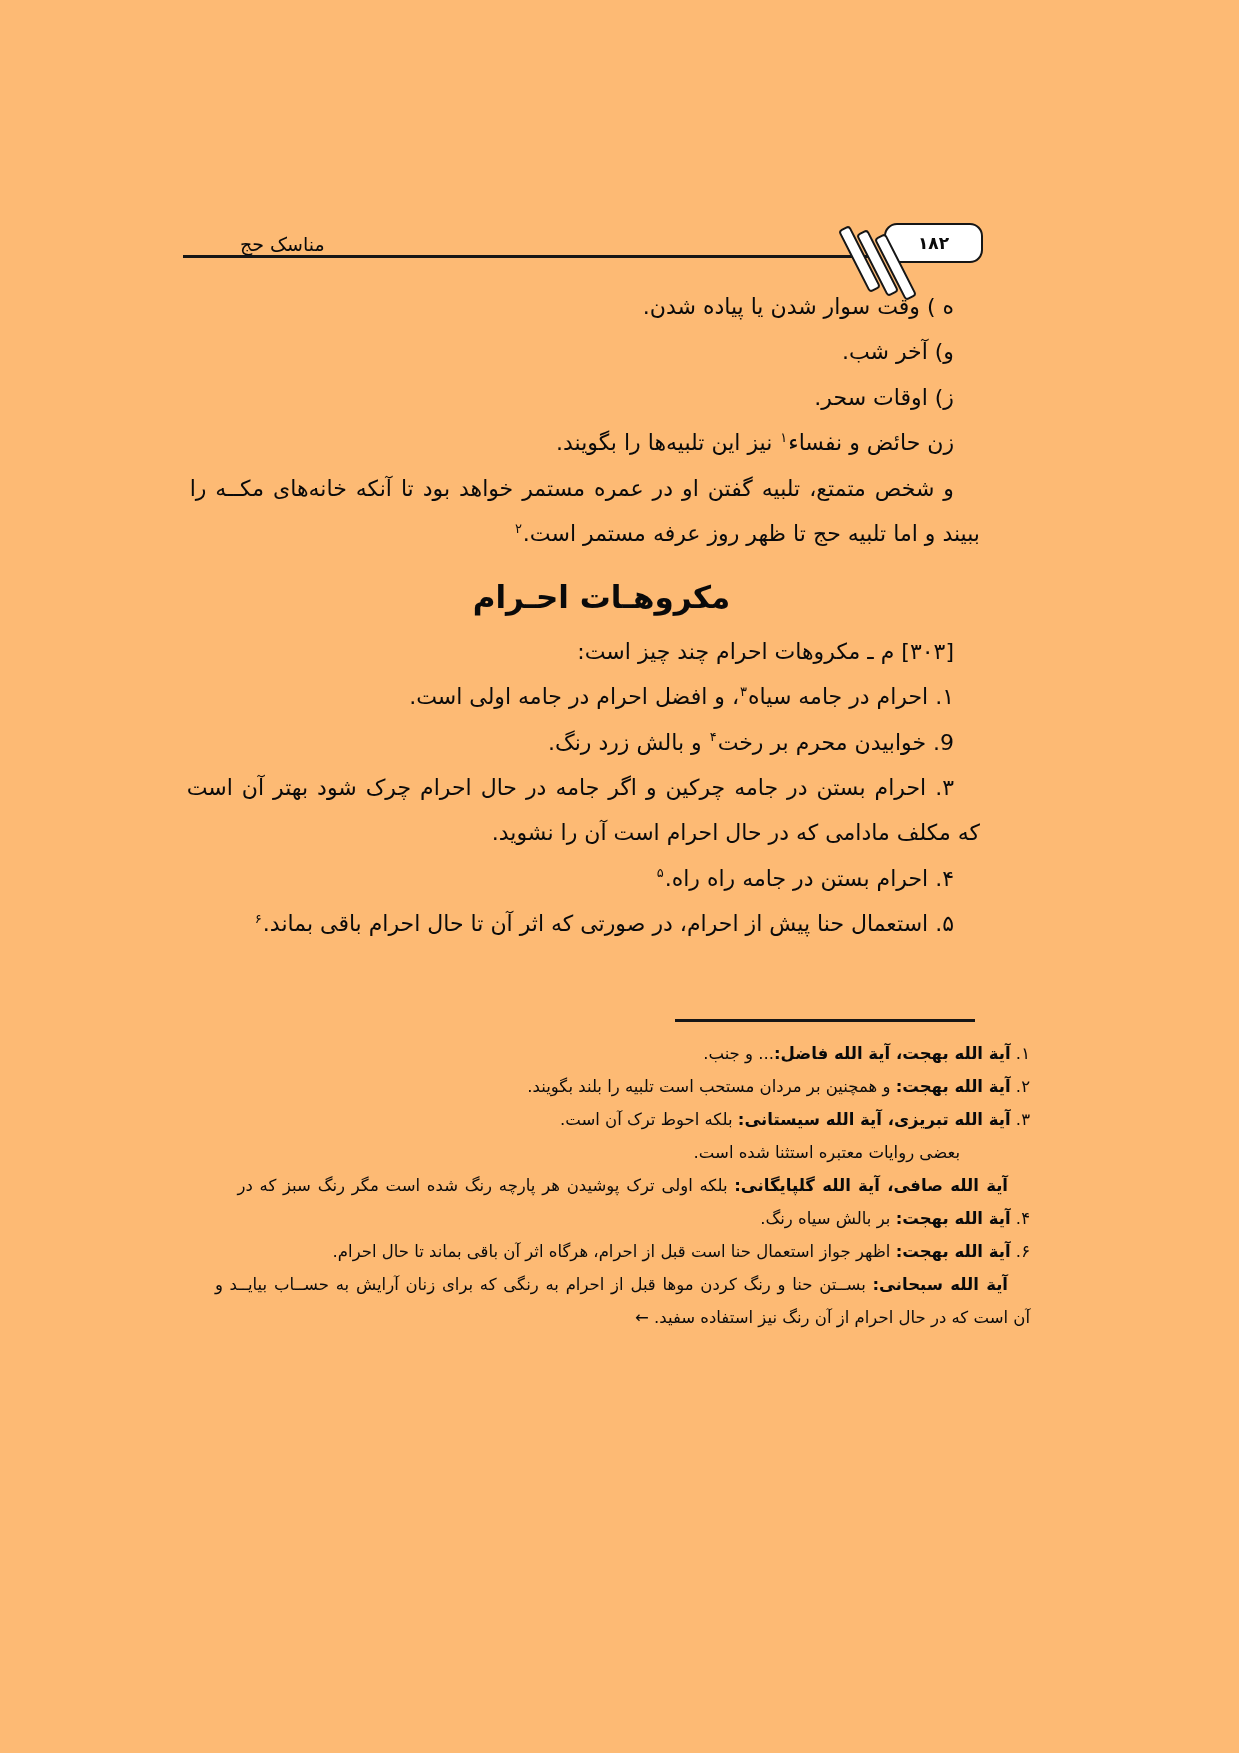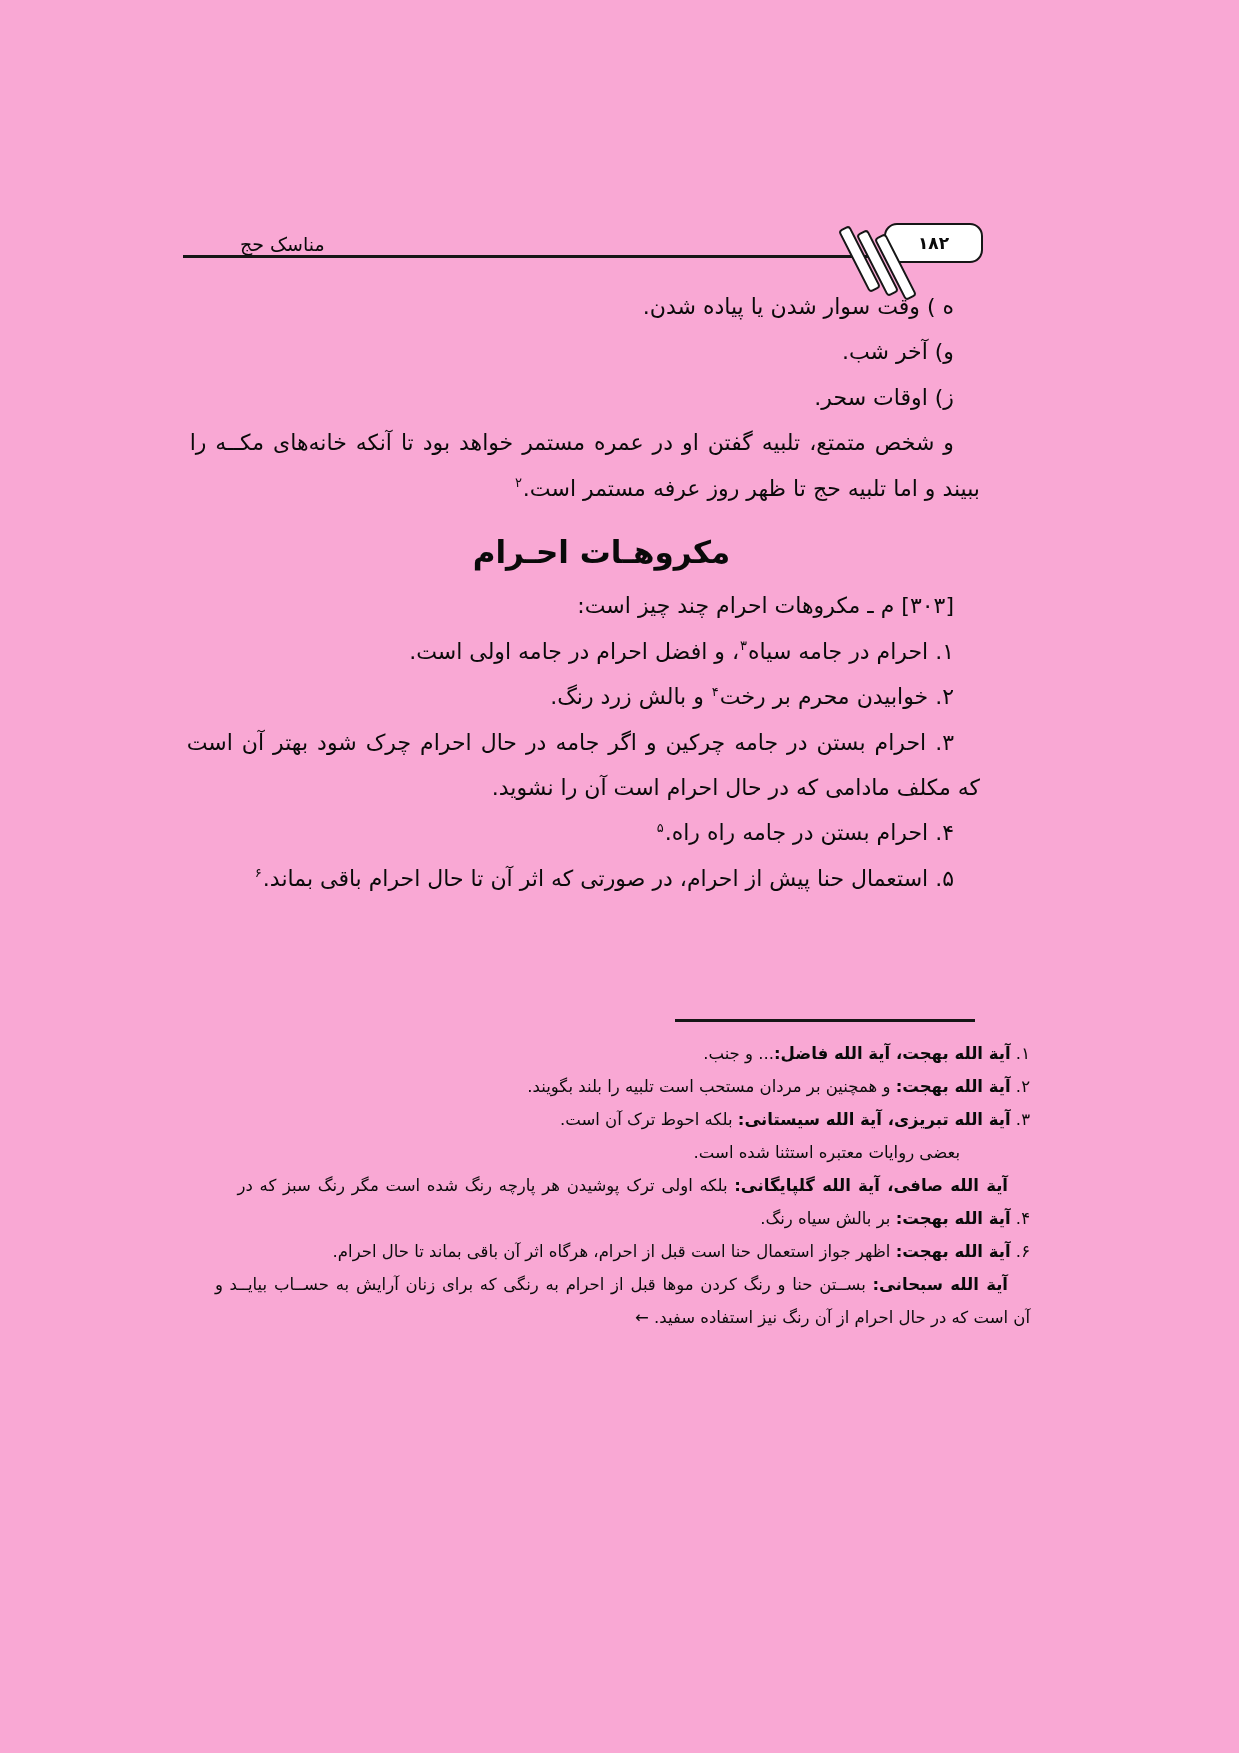--- a/index.html
+++ b/index.html
@@ -1,18 +1,18 @@
 <!DOCTYPE html>
 <html dir="rtl" lang="fa"><head>
 <meta charset="utf-8">
 <style>
   html,body{margin:0;padding:0;background:#e8e8e8;}
   .page{
     position:relative;width:1239px;height:1753px;margin:0 auto;
-    background:#f9a8d4;color:#0a0a0a;
+    background:#fdba74;color:#0a0a0a;
     font-family:"DejaVu Sans",sans-serif;direction:rtl;overflow:hidden;
   }
   
   .hdr-title{position:absolute;left:240px;top:233px;font-size:19px;white-space:nowrap;}
   .hdr-rule{position:absolute;left:183px;top:255px;width:690px;height:3px;background:#161616;}
   .pagebox{
     position:absolute;left:884px;top:223px;width:95px;height:36px;
     border:2.5px solid #161616;border-radius:13px;background:#fff;
     display:flex;align-items:center;justify-content:center;
     font-size:17px;font-weight:bold;letter-spacing:1px;
@@ -60,26 +60,27 @@
     <span>١٨٢</span>
   </div>
   <div class="stripe s1"></div>
   <div class="stripe s2"></div>
   <div class="stripe s3"></div>
 
   <div class="bodytext" id="bodytext">
       <div class="bline ind"><span>ه ) وقت سوار شدن یا پیاده شدن.</span></div>
       <div class="bline ind"><span>و) آخر شب.</span></div>
       <div class="bline ind"><span>ز) اوقات سحر.</span></div>
+      <div class="bline ind"><span>زن حائض و نفساء</span><sup>۱</sup><span> نیز این تلبیه‌ها را بگویند.</span></div>
       <div class="bline ind fill"><span>و شخص متمتع، تلبیه گفتن او در عمره مستمر خواهد بود تا آنکه خانه‌های مکــه را</span></div>
       <div class="bline"><span>ببیند و اما تلبیه حج تا ظهر روز عرفه مستمر است.</span><sup>۲</sup></div>
       <div class="bline heading"><b>مکروهـات احـرام</b></div>
       <div class="bline ind"><span>[۳۰۳] م ـ مکروهات احرام چند چیز است:</span></div>
       <div class="bline ind"><span>۱. احرام در جامه سیاه</span><sup>۳</sup><span>، و افضل احرام در جامه اولی است.</span></div>
-      <div class="bline ind"><span>۲. خوابیدن محرم بر رخت</span><sup>۴</sup><span> و بالش زرد رنگ.</span></div>
+      <div class="bline ind"><span>9. خوابیدن محرم بر رخت</span><sup>۴</sup><span> و بالش زرد رنگ.</span></div>
       <div class="bline ind fill"><span>۳. احرام بستن در جامه چرکین و اگر جامه در حال احرام چرک شود بهتر آن است</span></div>
       <div class="bline"><span>که مکلف مادامی که در حال احرام است آن را نشوید.</span></div>
       <div class="bline ind"><span>۴. احرام بستن در جامه راه راه.</span><sup>۵</sup></div>
       <div class="bline ind"><span>۵. استعمال حنا پیش از احرام، در صورتی که اثر آن تا حال احرام باقی بماند.</span><sup>۶</sup></div>
     </div>
 
   <div class="fnsep"></div>
 
   <div class="footnotes" id="footnotes">
       <div class="fline"><span>۱. </span><b>آیة الله بهجت، آیة الله فاضل:</b><span>... و جنب.</span></div>

